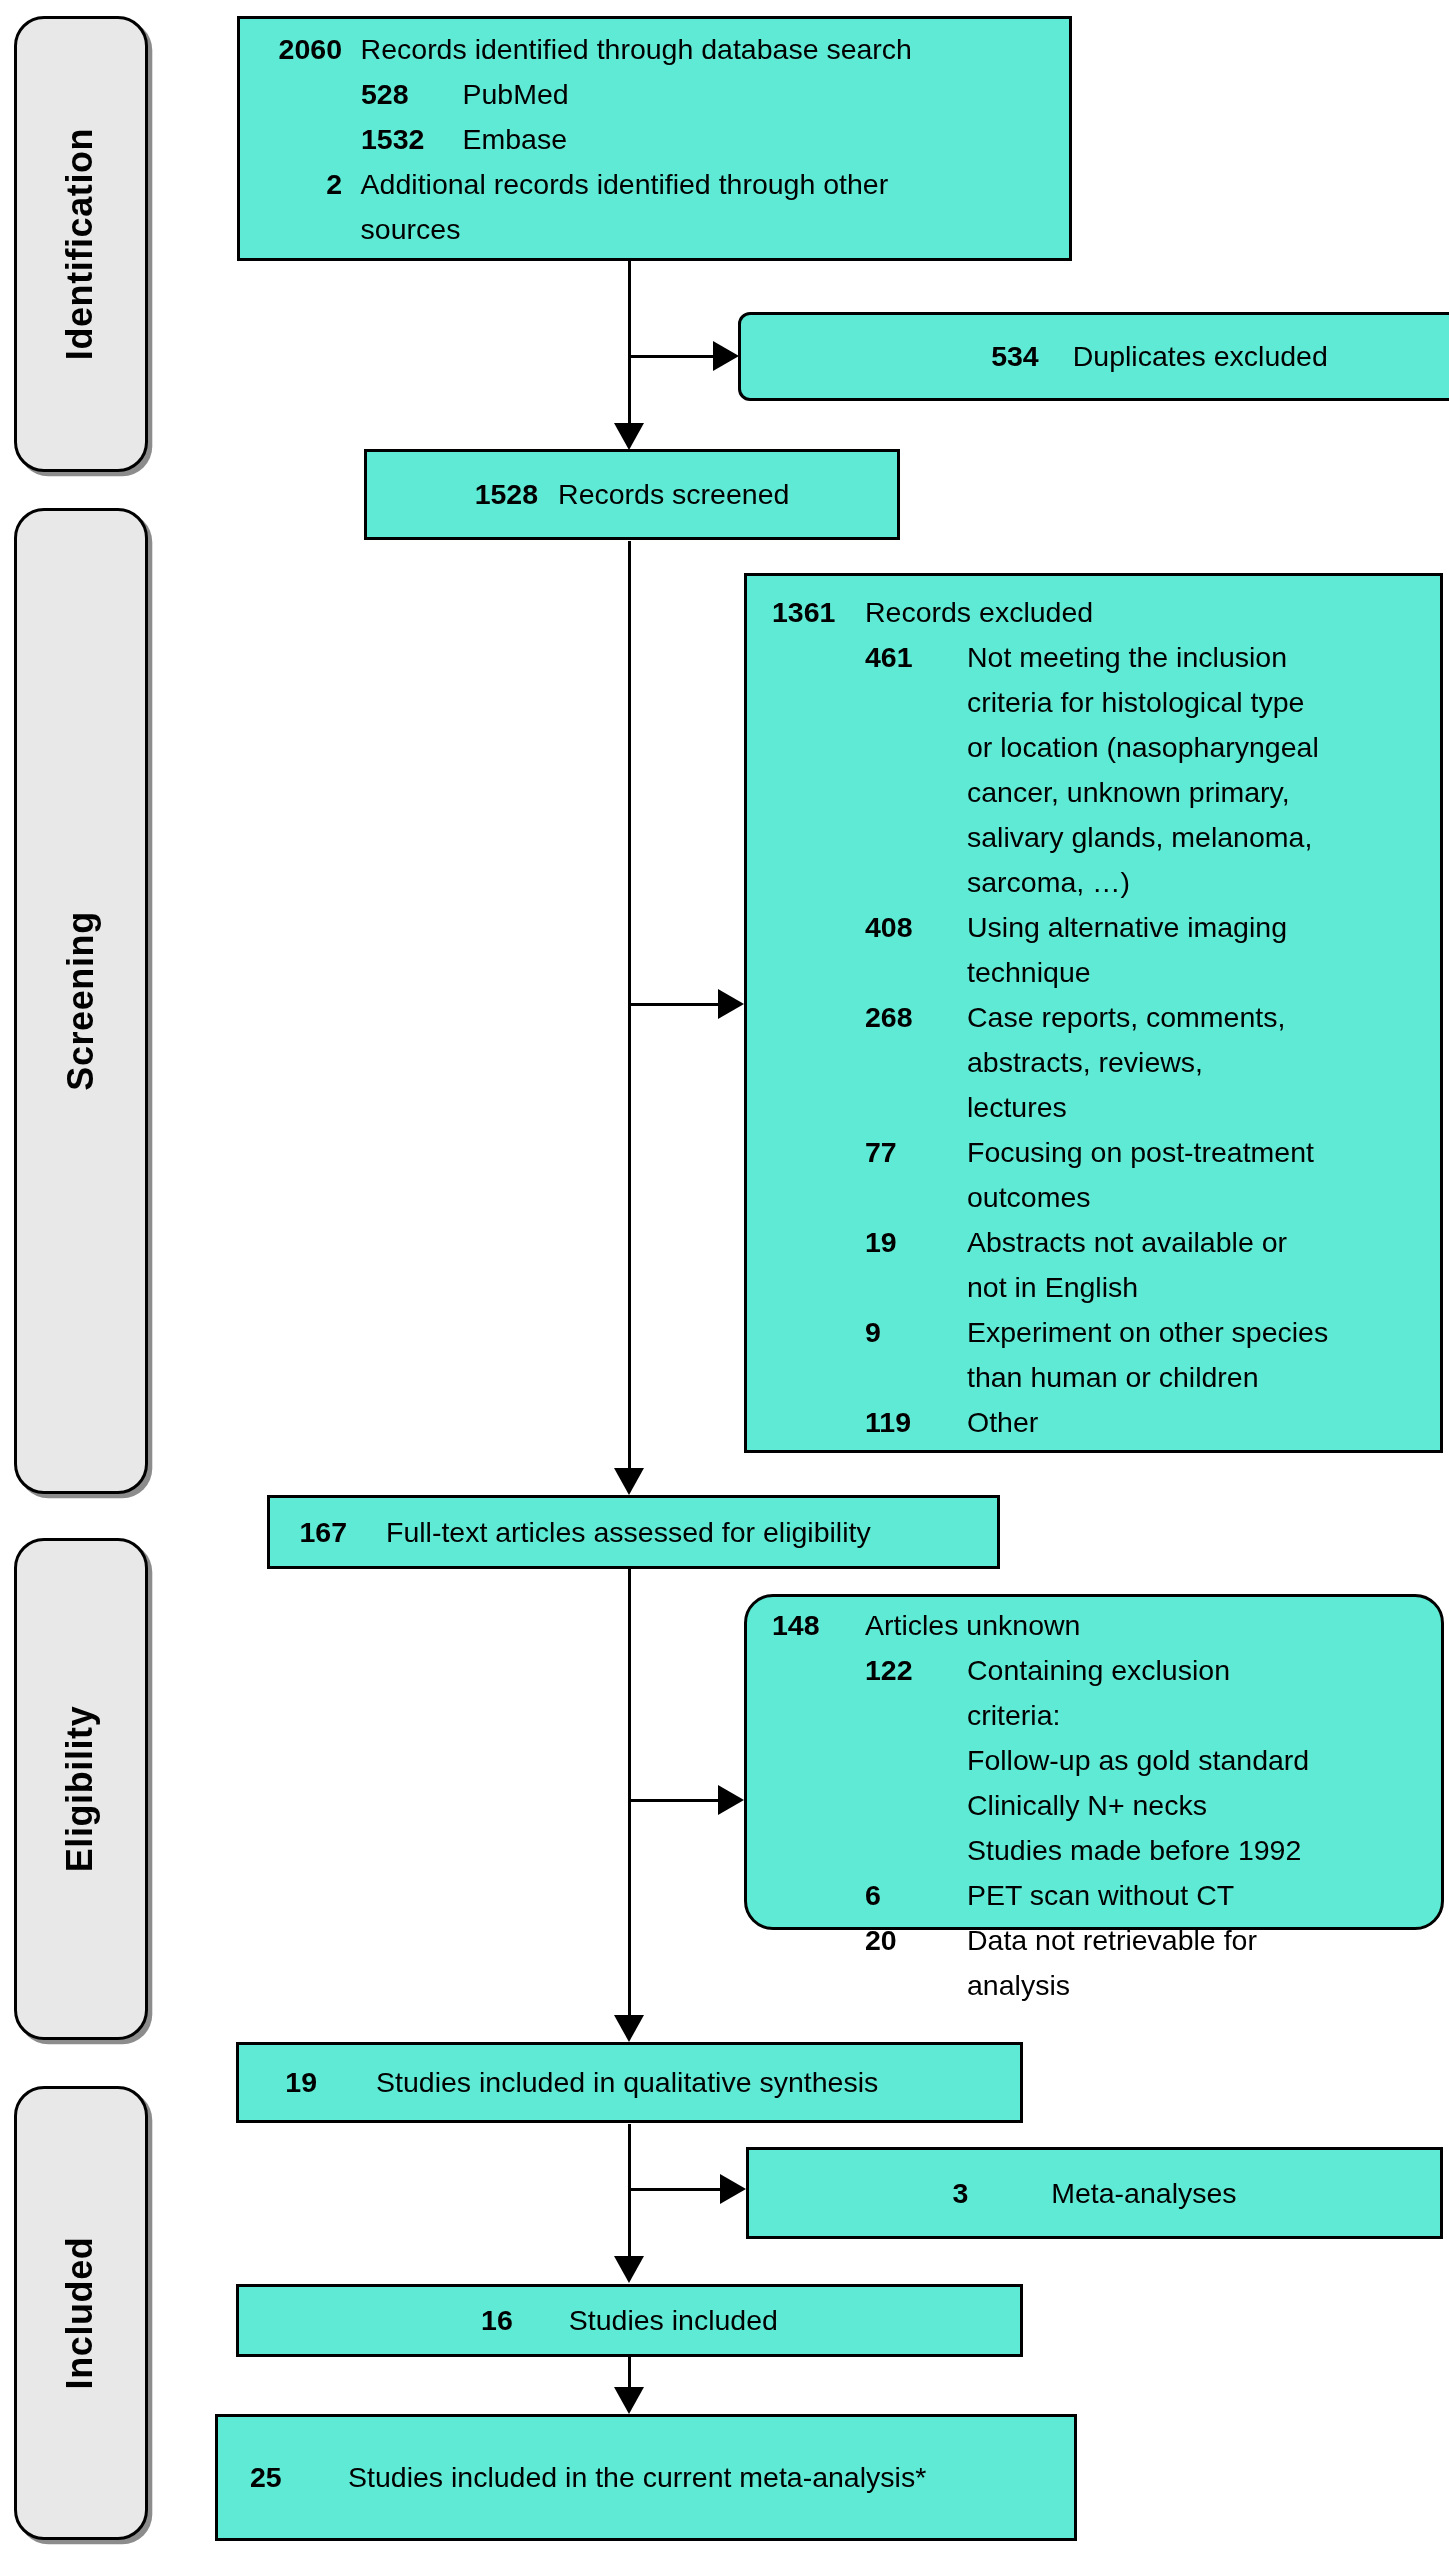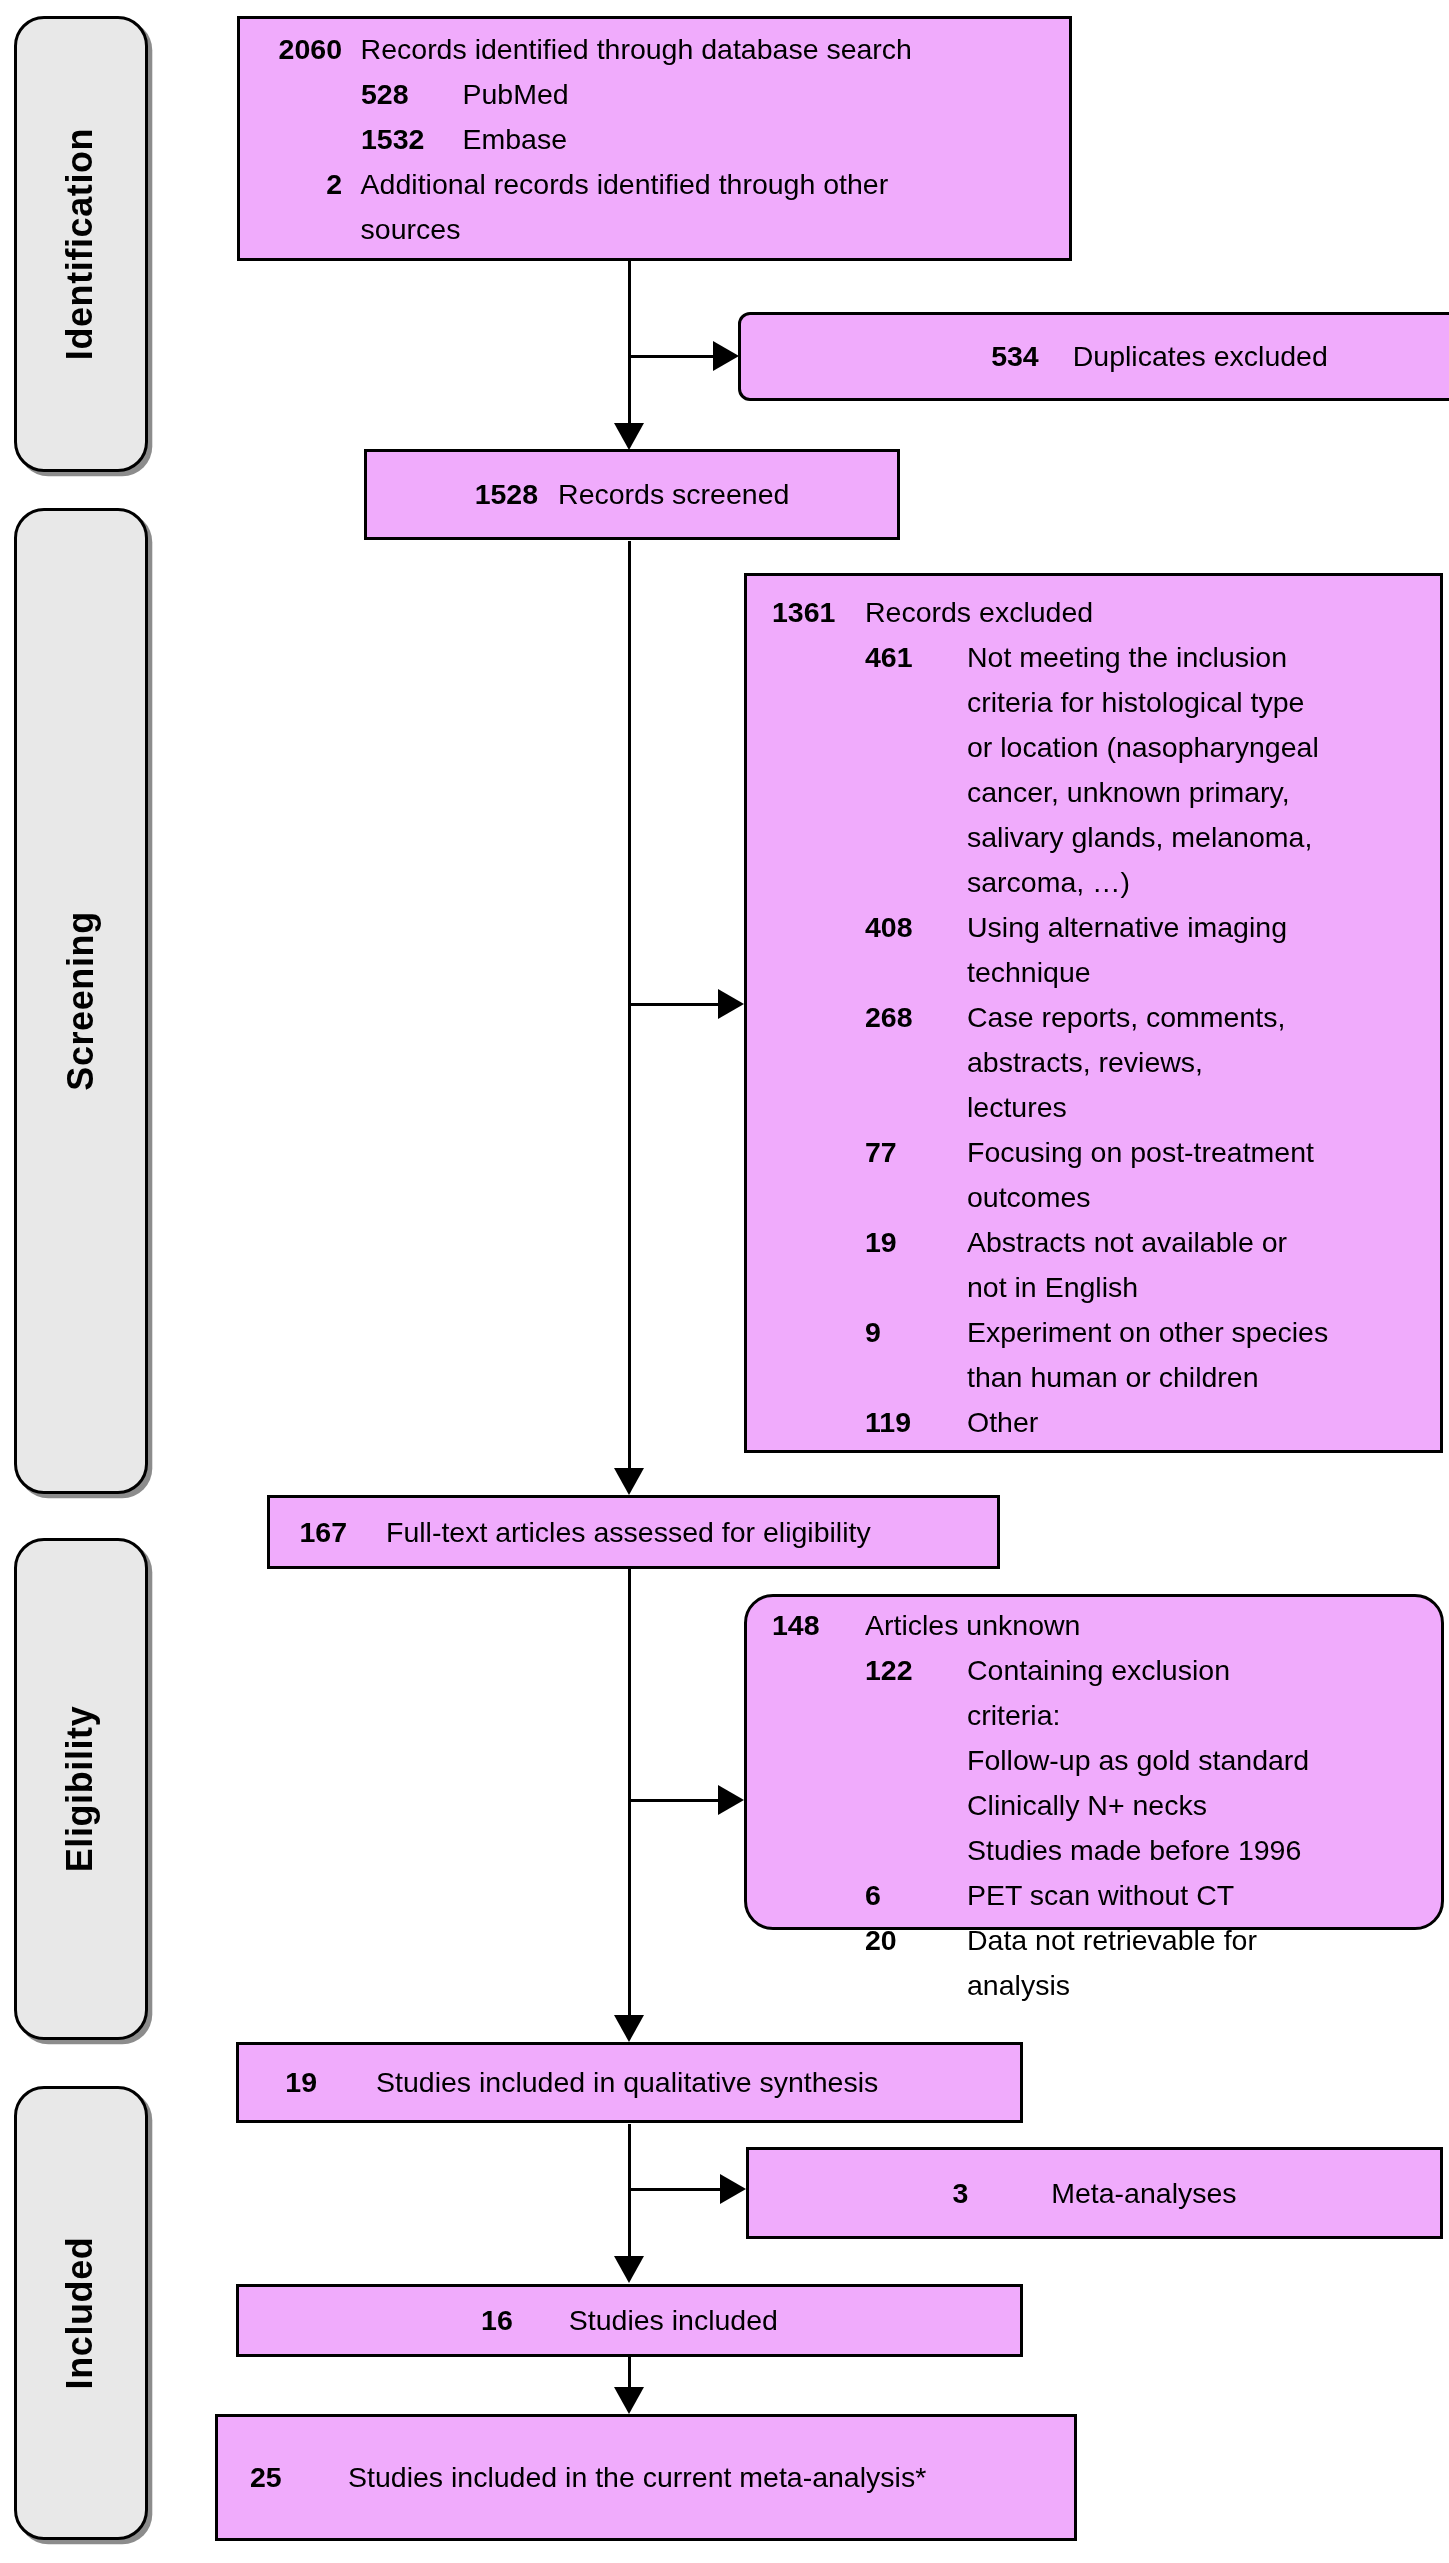--- a/index.html
+++ b/index.html
@@ -13,21 +13,21 @@
     background:#e8e8e8;border:3.7px solid #000;border-radius:30px;
     display:flex;align-items:center;justify-content:center;
     box-shadow:4.3px 4.3px 0 rgba(0,0,0,0.45);
   }
   .vlabel span{
     transform:rotate(-90deg);white-space:nowrap;
     font-weight:bold;font-size:36px;letter-spacing:0.6px;
   }
   
   .box{
-    position:absolute;background:#f0abfc;border:3.7px solid #000;box-sizing:border-box;
+    position:absolute;background:#5eead4;border:3.7px solid #000;box-sizing:border-box;
     font-size:28.5px;line-height:45px;
   }
   .box.single{display:flex;align-items:center;}
   .row{display:flex;align-items:flex-start;}
   .row.center{width:100%;justify-content:center;}
   .num{font-weight:bold;white-space:nowrap;}
   .txt{white-space:pre-line;}
   
   .listbox{padding-top:10px;}
   .lvl1 .num1{width:93px;flex:none;}
@@ -157,21 +157,21 @@
   <div class="row lvl1">
     <span class="num num1">148</span>
     <span class="txt">Articles unknown</span>
   </div>
   <div class="row lvl2">
     <span class="num num2">122</span>
     <span class="txt">Containing exclusion
 criteria:
 Follow-up as gold standard
 Clinically N+ necks
-Studies made before 1996</span>
+Studies made before 1992</span>
   </div>
   <div class="row lvl2">
     <span class="num num2">6</span>
     <span class="txt">PET scan without CT</span>
   </div>
   <div class="row lvl2">
     <span class="num num2">20</span>
     <span class="txt">Data not retrievable for
 analysis</span>
   </div>

